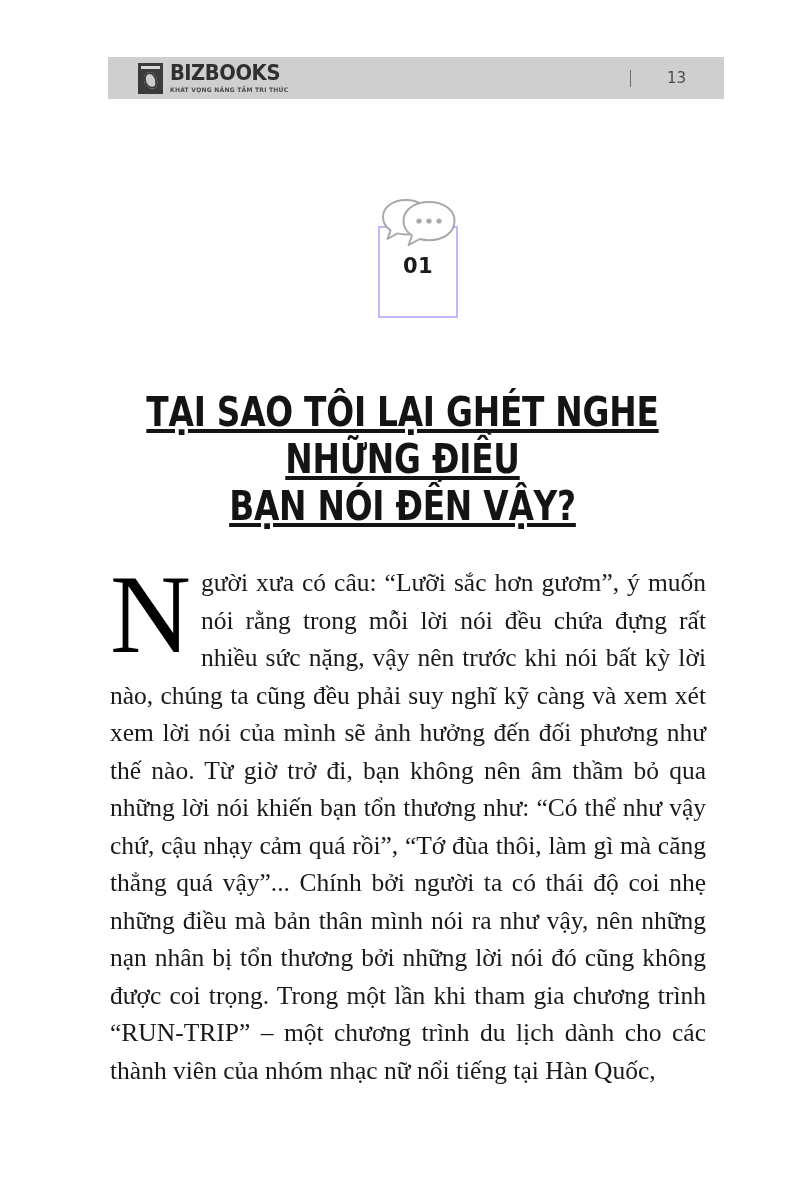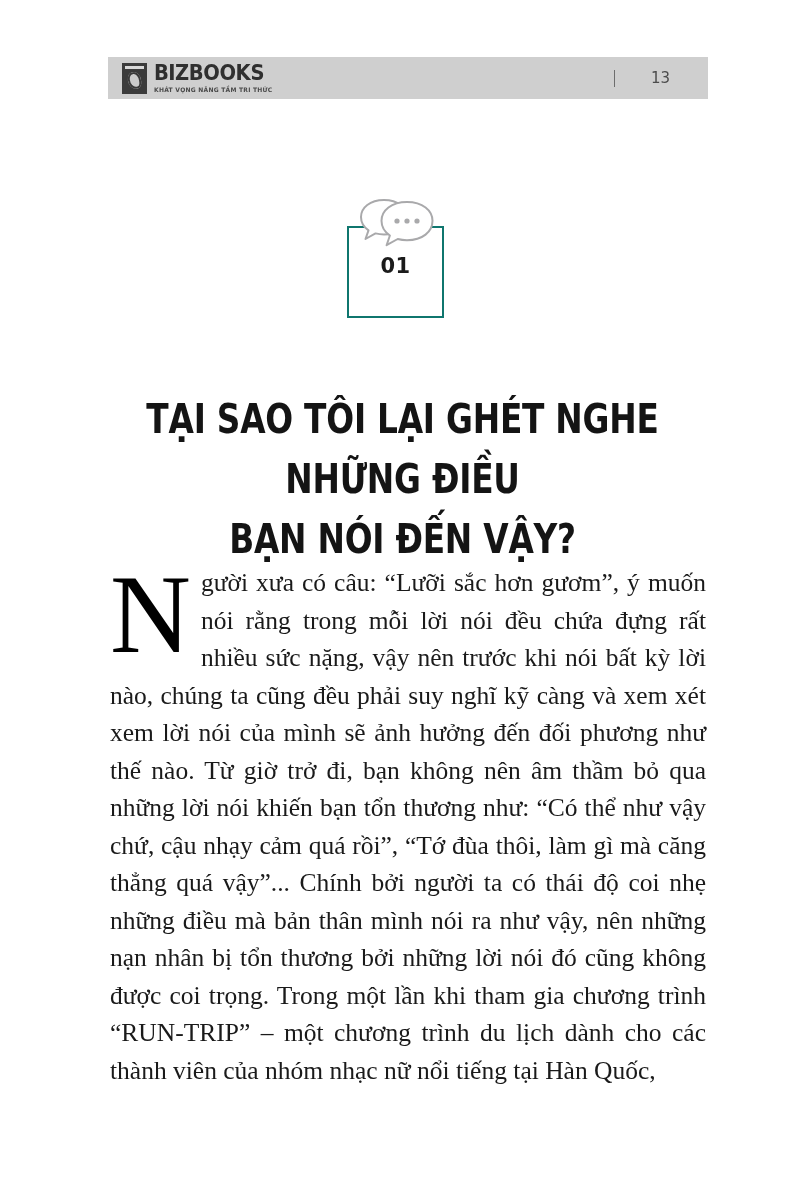--- a/index.html
+++ b/index.html
@@ -19,20 +19,21 @@
   .header-band {
     position: absolute;
     left: 108px;
     top: 57px;
     width: 600px;
     height: 42px;
     background: #cfcfcf;
     display: flex;
     align-items: center;
     justify-content: space-between;
+    padding-left: 16px;
   }
   .brand {
     display: flex;
     align-items: center;
     margin-left: 14px;
   }
   .brand-mark {
     width: 25px;
     height: 31px;
     background: #3b3b3b;
@@ -99,25 +100,25 @@
   .folio-rule {
     width: 1px;
     height: 17px;
     background: #6d6d6d;
     margin-right: 8px;
   }
 
   
   .chapter-badge {
     position: absolute;
-    left: 347px;
+    left: 378px;
     top: 226px;
-    width: 97px;
+    width: 80px;
     height: 92px;
-    border: 2px solid #0f766e;
+    border: 2px solid #c4b5fd;
     box-sizing: border-box;
   }
   .badge-notch {
     position: absolute;
     left: 50%;
     top: -2px;
     transform: translateX(-50%);
     width: 62px;
     height: 4px;
     background: #ffffff;
@@ -146,23 +147,24 @@
   
   .chapter-title {
     position: absolute;
     left: 60px;
     top: 362px;
     width: 685px;
     text-align: center;
     font-family: "DejaVu Sans", sans-serif;
     font-weight: bold;
     font-size: 41px;
-    line-height: 60px;
+    line-height: 47px;
     letter-spacing: -0.3px;
     color: #141414;
+    text-decoration: underline;
   }
   .chapter-title .tline {
     display: block;
     transform: scaleX(0.80);
   }
 
   
   .body-copy {
     position: absolute;
     left: 110px;

